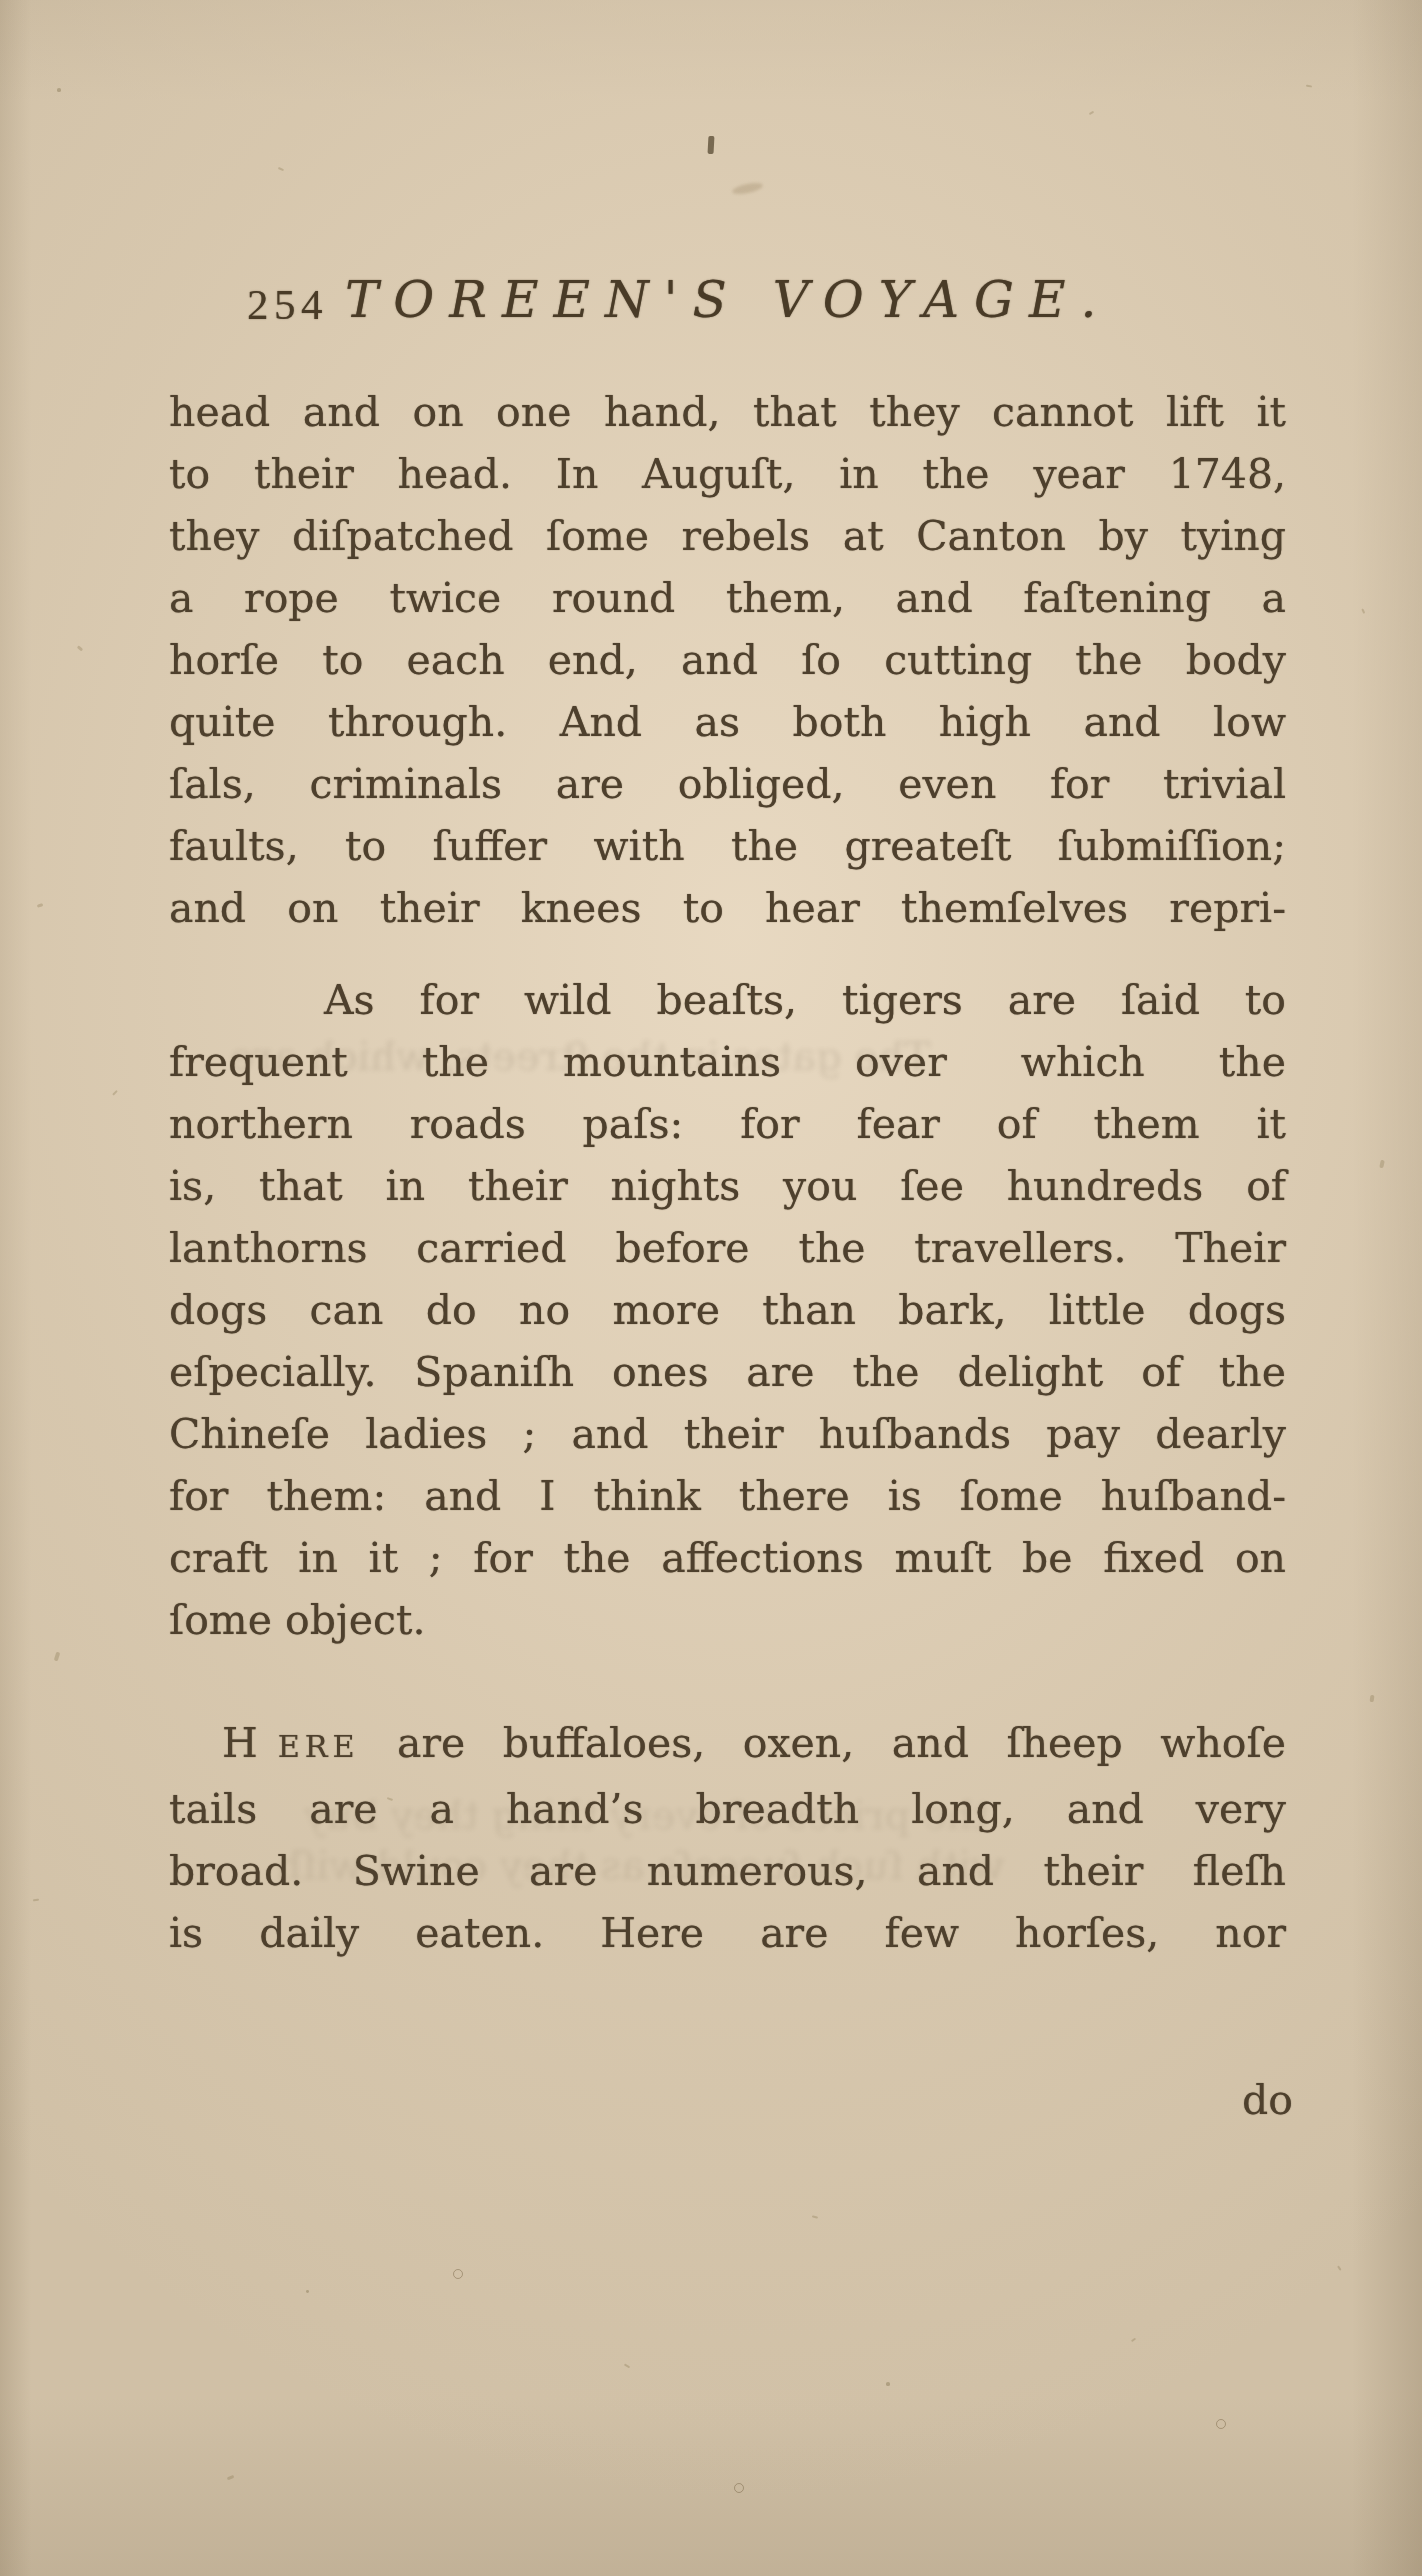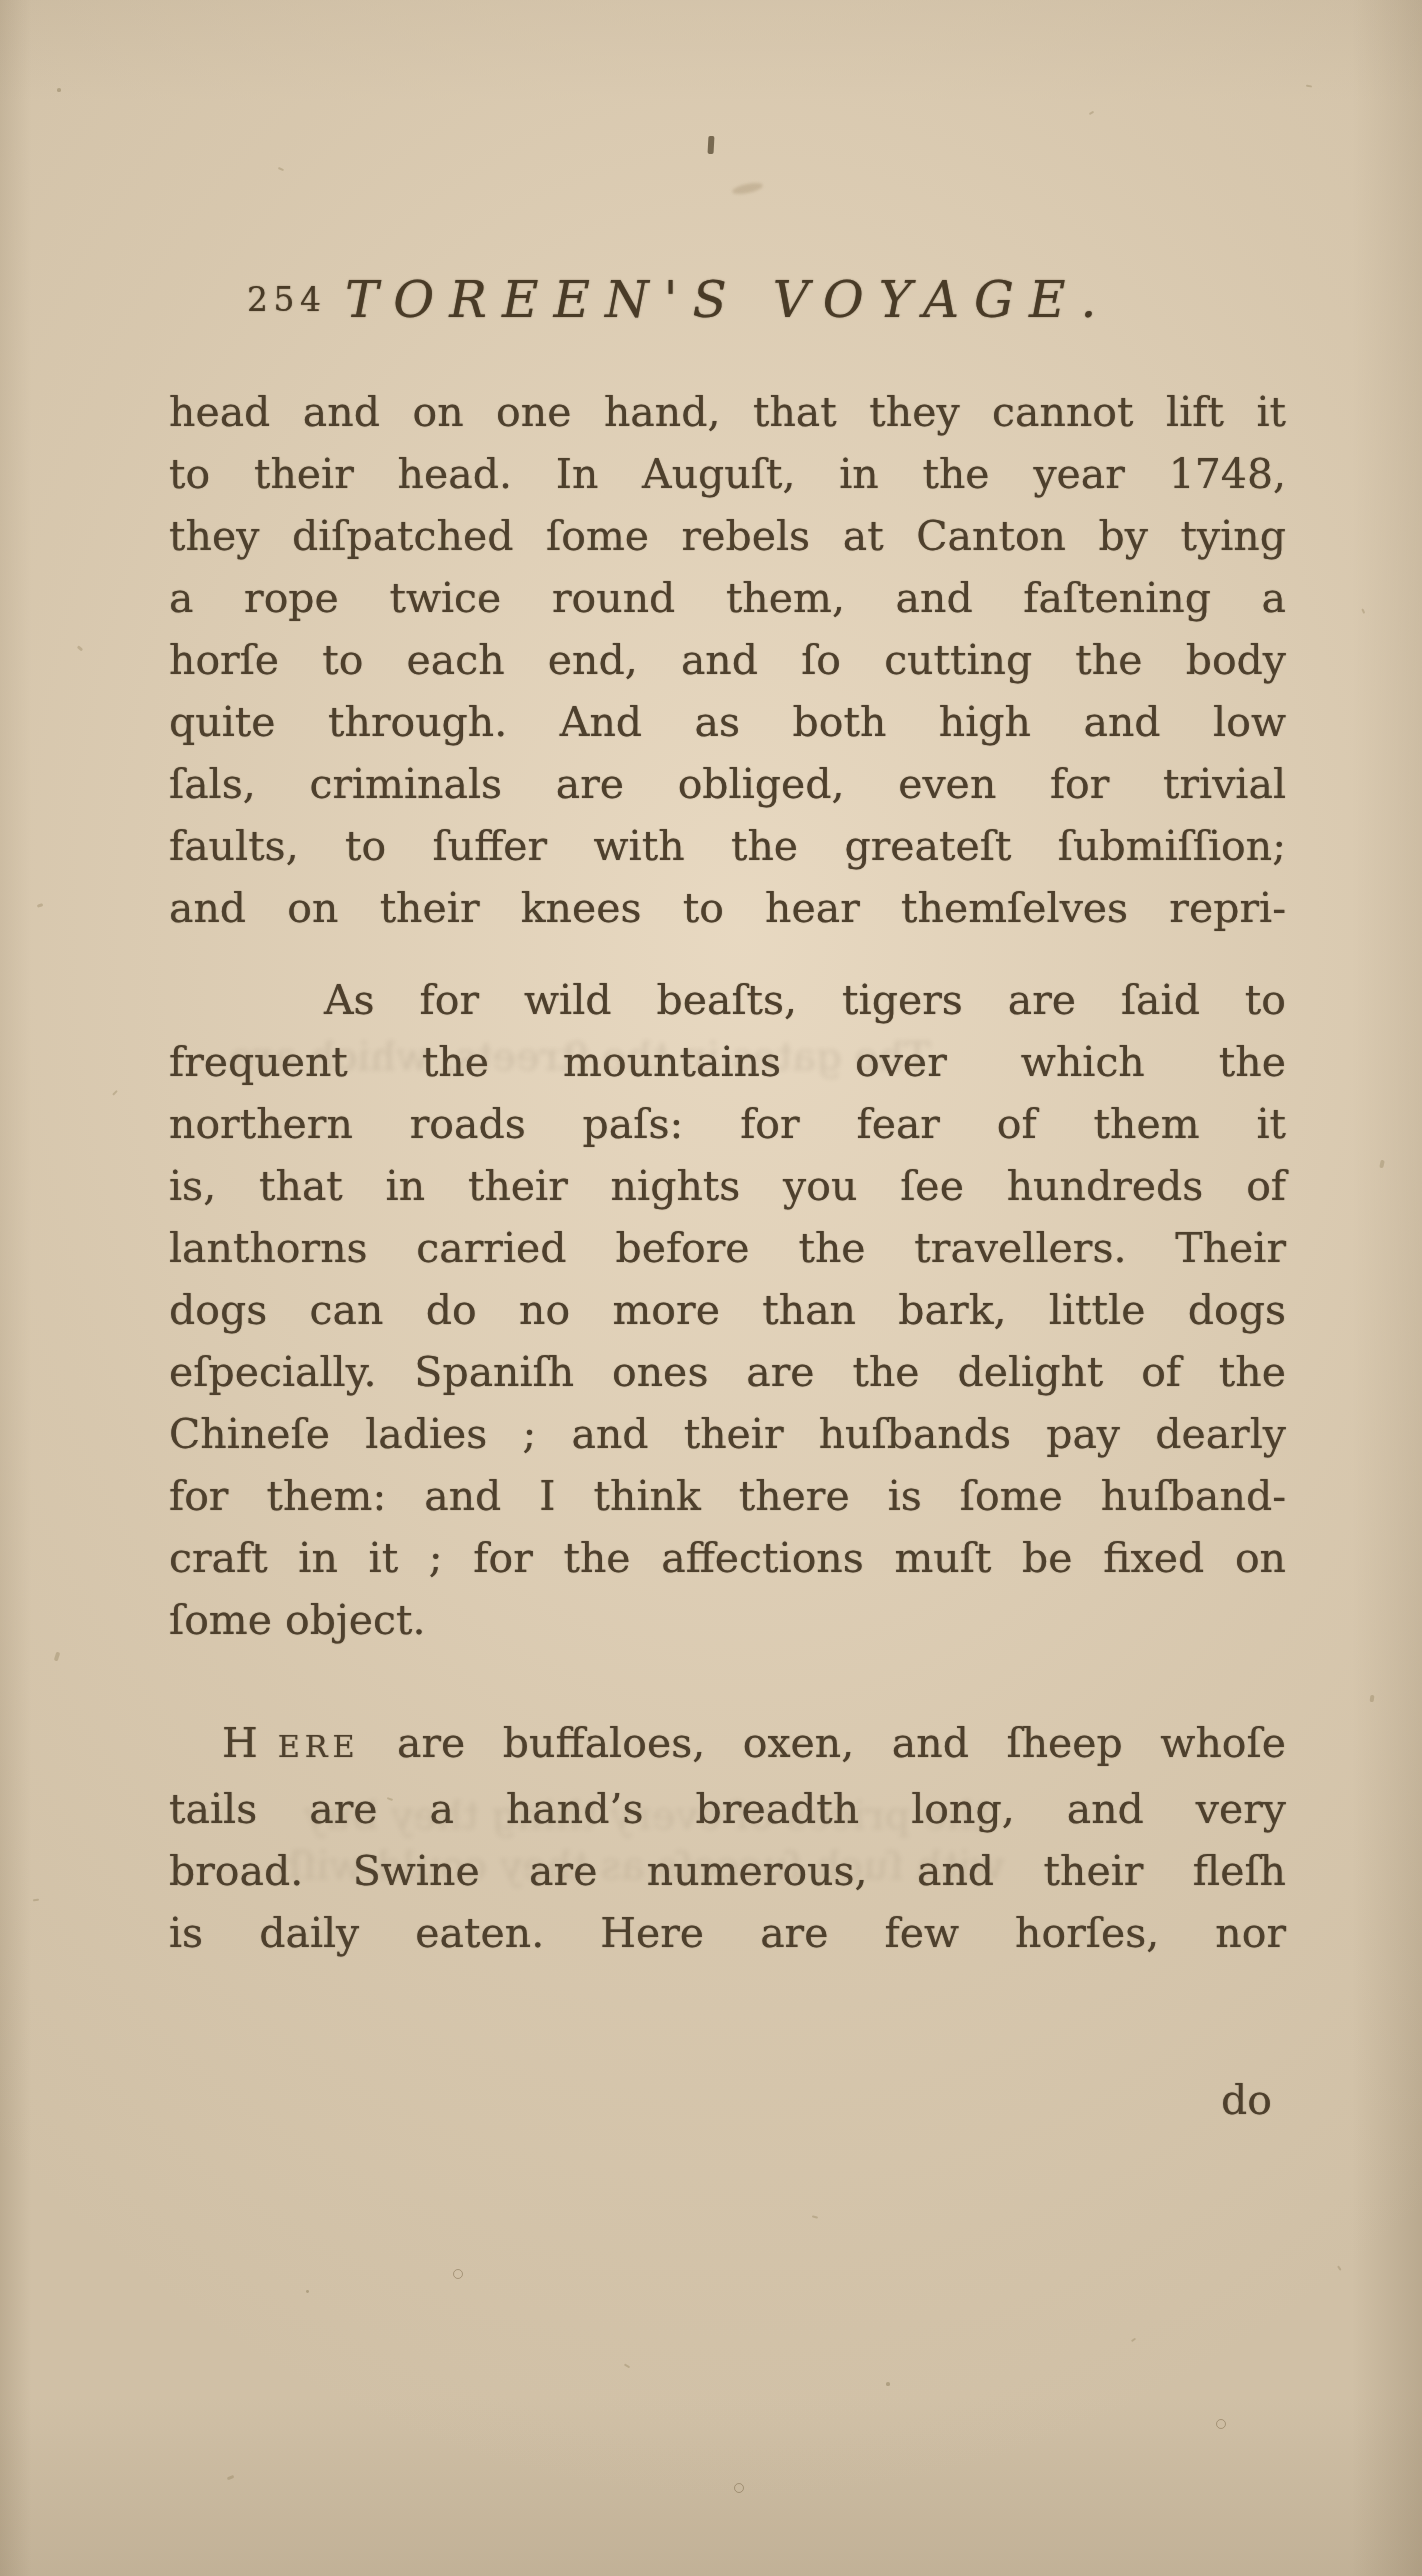--- a/index.html
+++ b/index.html
@@ -15,22 +15,23 @@
       linear-gradient(to left, rgba(104,86,58,.22) 0%, rgba(104,86,58,0) 5%),
       linear-gradient(to top, rgba(104,86,58,.14) 0%, rgba(104,86,58,0) 7%),
       linear-gradient(to bottom, rgba(104,86,58,.08) 0%, rgba(104,86,58,0) 4%);
     font-family:"DejaVu Serif","Liberation Serif",serif;
     color:#4e402d;
   }
   
   .header{position:absolute;top:271px;left:0;width:100%;height:74px;color:#493b27;}
   .pageno{
     position:absolute;left:247px;top:9.2px;
-    font-size:33px;letter-spacing:5.5px;
+    font-size:43px;letter-spacing:5.5px;
     text-shadow:0 0 1.2px rgba(73,59,39,.8);
+    font-family:Liberation Serif, serif;
   }
   .running-title{
     position:absolute;left:345px;width:843px;top:0;
     text-align:left;font-size:50px;letter-spacing:.30em;
     text-shadow:0 0 1.3px rgba(73,59,39,.8);
     white-space:nowrap;
     font-style:italic;
   }
   
   .body-col{
@@ -41,21 +42,21 @@
   .para{margin:0;}
   .para + .para{margin-top:30px;}
   .para.p3{margin-top:61px;}
   .line{text-align:justify;text-align-last:justify;}
   .line.no-just{text-align-last:left;}
   .line.ind-lg{padding-left:155px;}
   .line.ind-sm{padding-left:53px;}
   .it{}
   .sc{font-size:.74em;letter-spacing:.16em;margin-left:20px;}
   .catchword{
-    position:absolute;left:155px;top:2069px;width:1117px;
+    position:absolute;left:176px;top:2069px;width:1117px;
     text-align:right;font-size:41px;line-height:62px;
     text-shadow:0 0 1.1px rgba(78,64,45,.75);
   }
   
   .ghost{
     position:absolute;transform:scaleX(-1);
     filter:blur(2.4px);opacity:.13;
     font-size:40px;color:#564733;white-space:nowrap;
   }
   .pen-mark{

